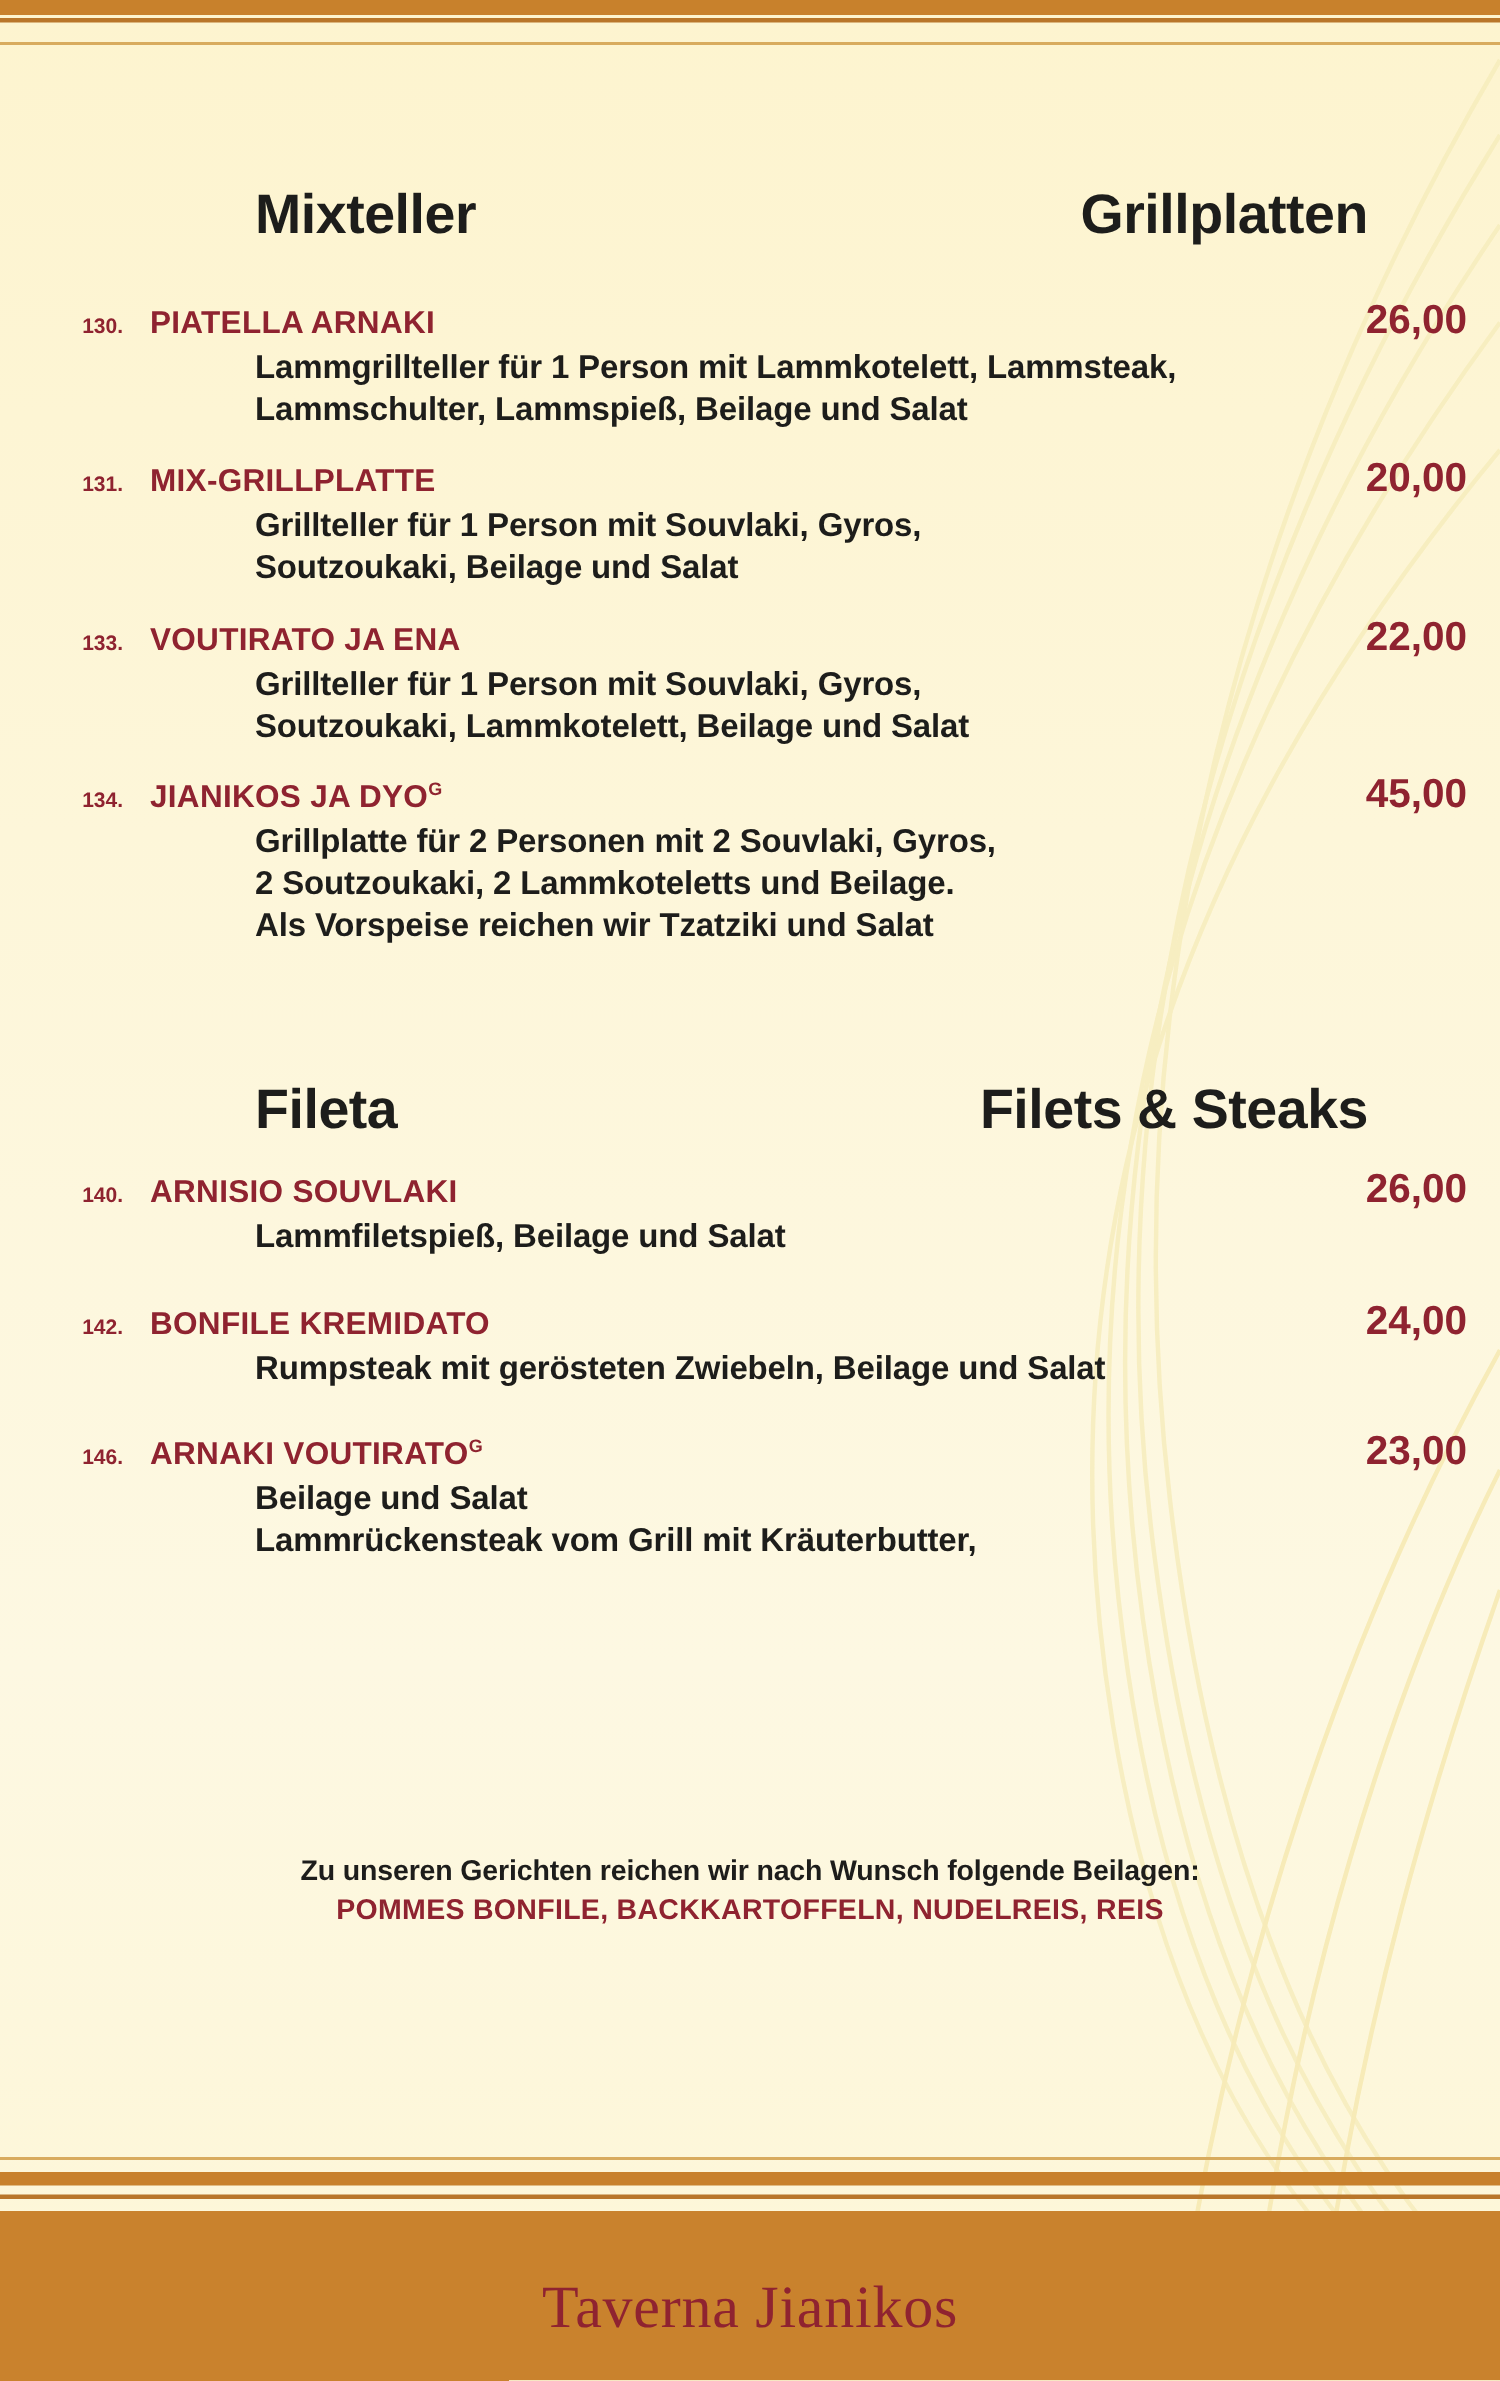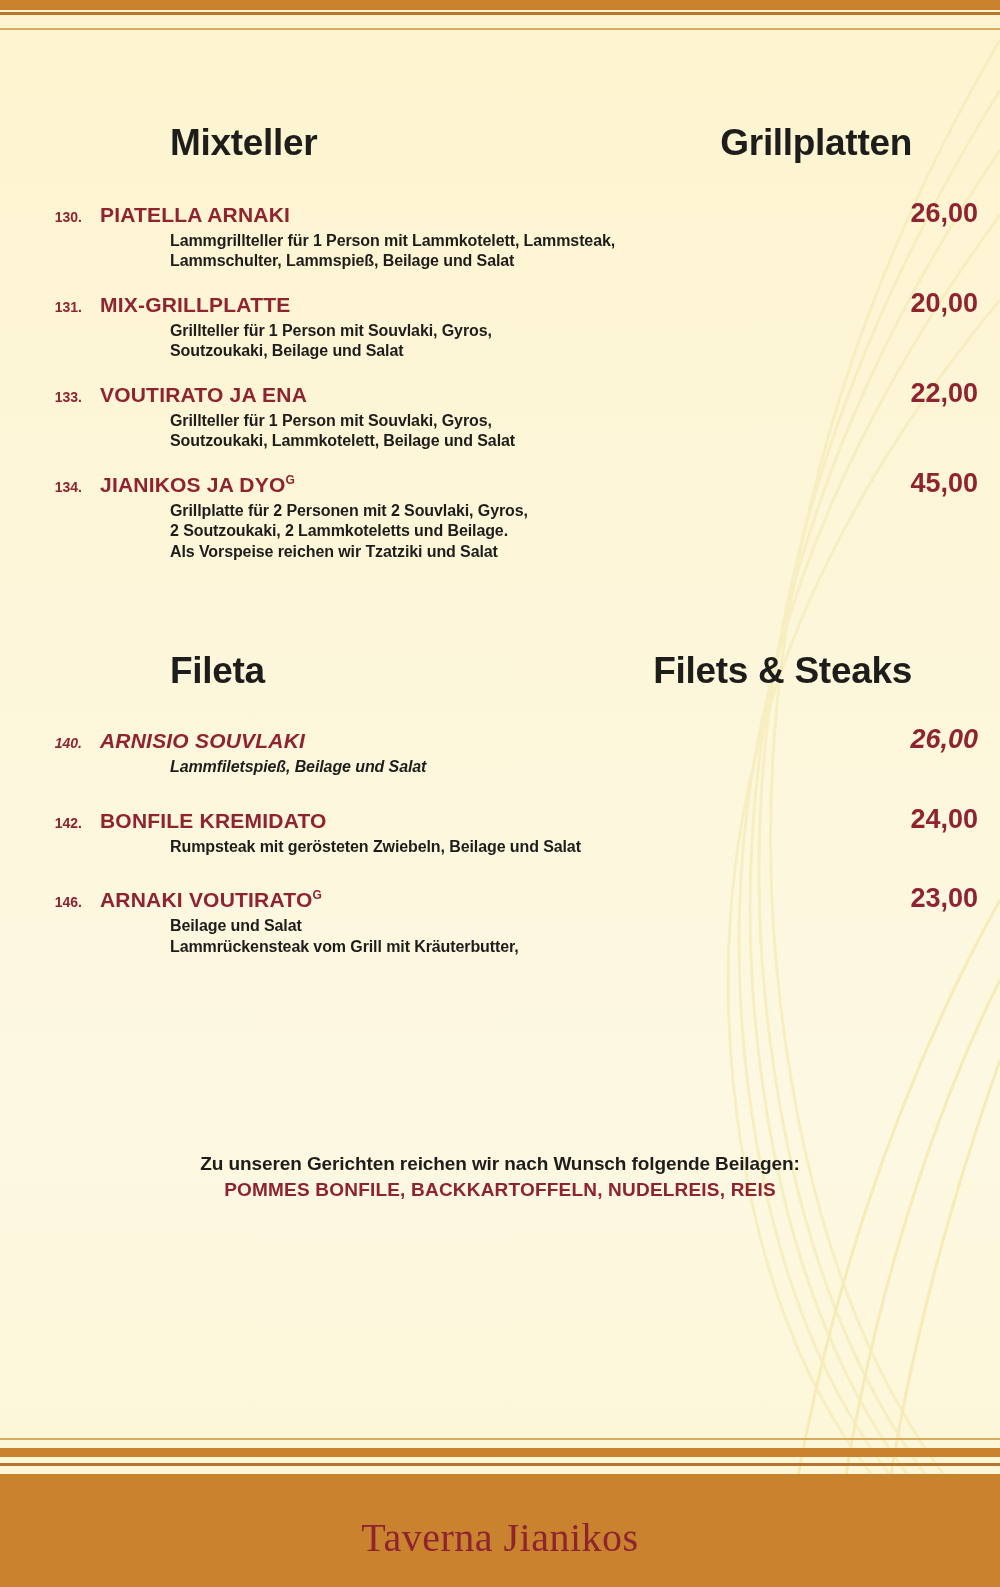--- a/index.html
+++ b/index.html
@@ -136,32 +136,32 @@
   .item-price {
     flex: 0 0 auto;
     font-size: 27px;
     font-weight: bold;
     color: #8f2330;
     text-align: right;
     padding-right: 22px;
   }
   .item-desc {
     margin: 2px 0 0 170px;
-    font-size: 16px;
+    font-size: 22px;
     font-weight: bold;
     line-height: 1.28;
     color: #1d1d1b;
     letter-spacing: -0.1px;
   }
   .item-desc div { white-space: pre; }
 
   .items.grill .item { margin-bottom: 16px; }
   .items.grill .item:first-child { margin-top: 34px; }
   .items.filets .item { margin-bottom: 26px; }
-  .items.filets .item:first-child { margin-top: 32px; font-style: italic; }
+  .items.filets .item:first-child { margin-top: 16px; }
 
   
   .footnote {
     margin-top: 196px;
     text-align: center;
     padding: 0 100px;
   }
   .footnote .line1 {
     font-size: 19px;
     font-weight: bold;

